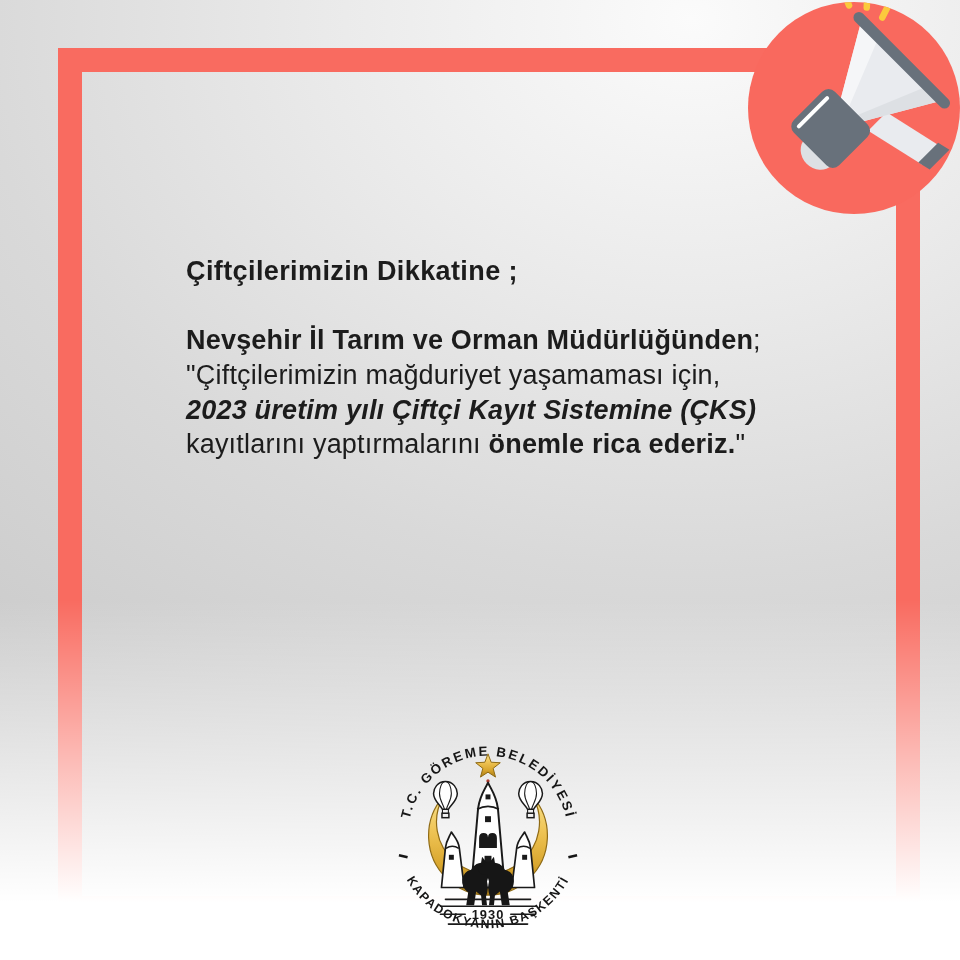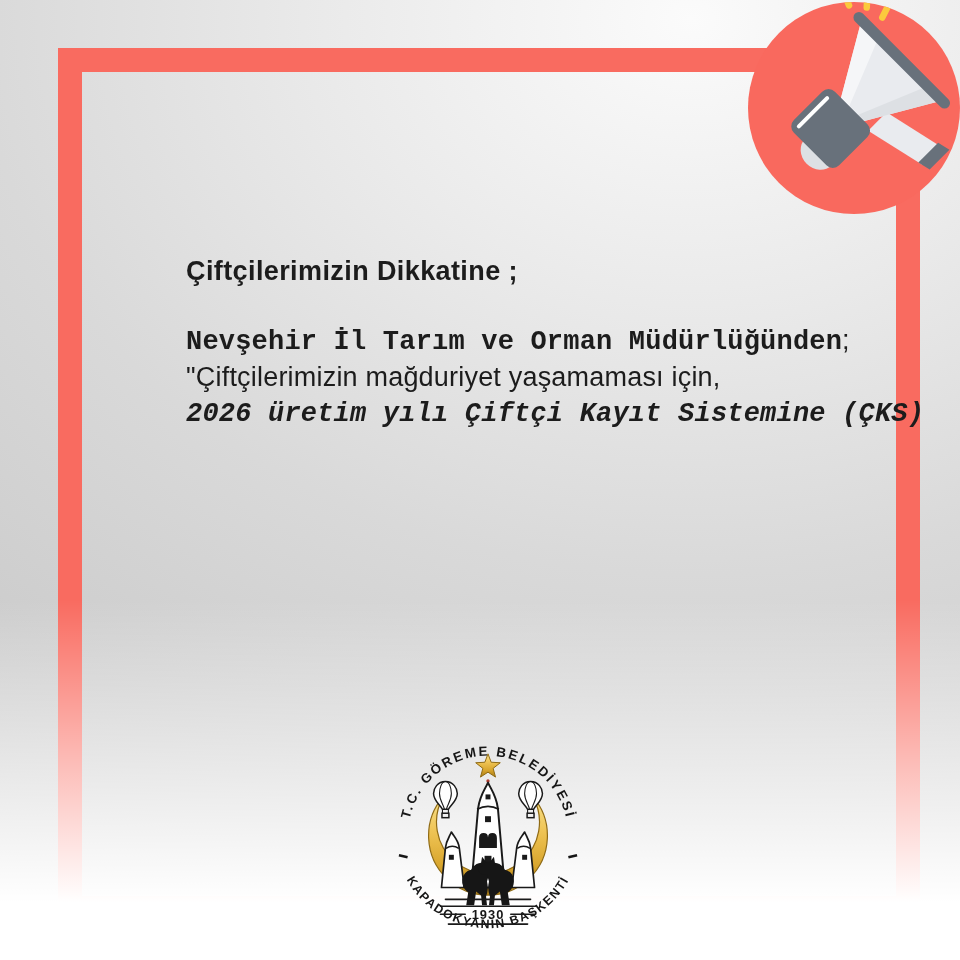--- a/index.html
+++ b/index.html
@@ -21,21 +21,21 @@
     position:absolute;left:0;top:600px;width:960px;height:360px;
     background:linear-gradient(to bottom,
       rgba(255,255,255,0) 0%, rgba(255,255,255,.55) 45%, #ffffff 84%, #ffffff 100%);
   }
   .badge{position:absolute;left:748px;top:2px;width:212px;height:212px;}
   .badge svg{display:block;width:100%;height:100%;}
 
   .text-block{position:absolute;left:186px;top:256px;width:660px;color:var(--ink,#1C1C1C);}
   .heading{font-size:27px;font-weight:700;letter-spacing:.4px;margin:0 0 36px 0;}
   .body .line{font-size:27px;font-weight:400;line-height:34.8px;letter-spacing:.2px;white-space:nowrap;}
-  .body .b{font-weight:700;font-family:Liberation Mono, monospace;}
+  .body .b{font-weight:700;}
   .body .i{font-style:italic;}
 
   .logo{position:absolute;left:389px;top:737px;width:198px;height:198px;}
   .logo svg{display:block;width:100%;height:100%;}
   .seal-text{fill:#161616;font-family:"Liberation Sans",sans-serif;font-weight:700;}
   .seal-line{stroke:#1a1a1a;stroke-width:1.6;stroke-linecap:round;}
   .rock{fill:#ffffff;stroke:#1a1a1a;stroke-width:2;stroke-linejoin:round;}
   .rock-thin{fill:#ffffff;stroke:#1a1a1a;stroke-width:1.7;stroke-linejoin:round;}
   .win{fill:#1a1a1a;}
 </style>
@@ -77,21 +77,22 @@
         </g>
       </g>
     </svg>
   </div>
 
   <div class="text-block">
     <div class="heading">Çiftçilerimizin Dikkatine ;</div>
     <div class="body">
         <div class="line"><span class="b">Nevşehir İl Tarım ve Orman Müdürlüğünden</span><span>;</span></div>
         <div class="line"><span>"Çiftçilerimizin mağduriyet yaşamaması için,</span></div>
-        <div class="line"><span class="b i">2026 üretim yılı Çiftçi Kayıt Sistemine (ÇKS)</span></div>
+        <div class="line"><span class="b i">2023 üretim yılı Çiftçi Kayıt Sistemine (ÇKS)</span></div>
+        <div class="line"><span>kayıtlarını yaptırmalarını </span><span class="b">önemle rica ederiz.</span><span>"</span></div>
       </div>
   </div>
 
   <div class="logo">
     <svg viewBox="0 0 200 200" aria-hidden="true">
       <defs>
         <linearGradient id="goldGrad" x1="0" y1="0" x2="0" y2="1">
           <stop offset="0%" stop-color="#F8E28E"></stop>
           <stop offset="35%" stop-color="#EFC455"></stop>
           <stop offset="70%" stop-color="#D9A62E"></stop>

